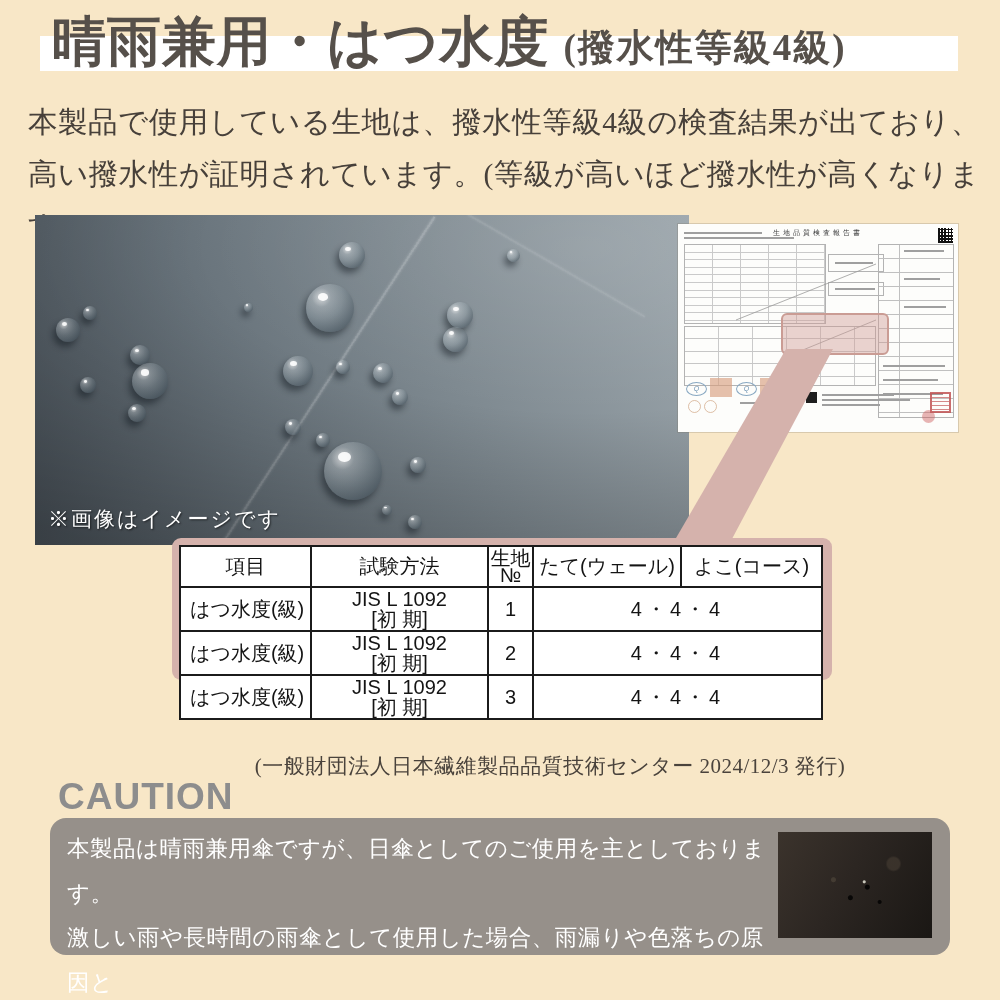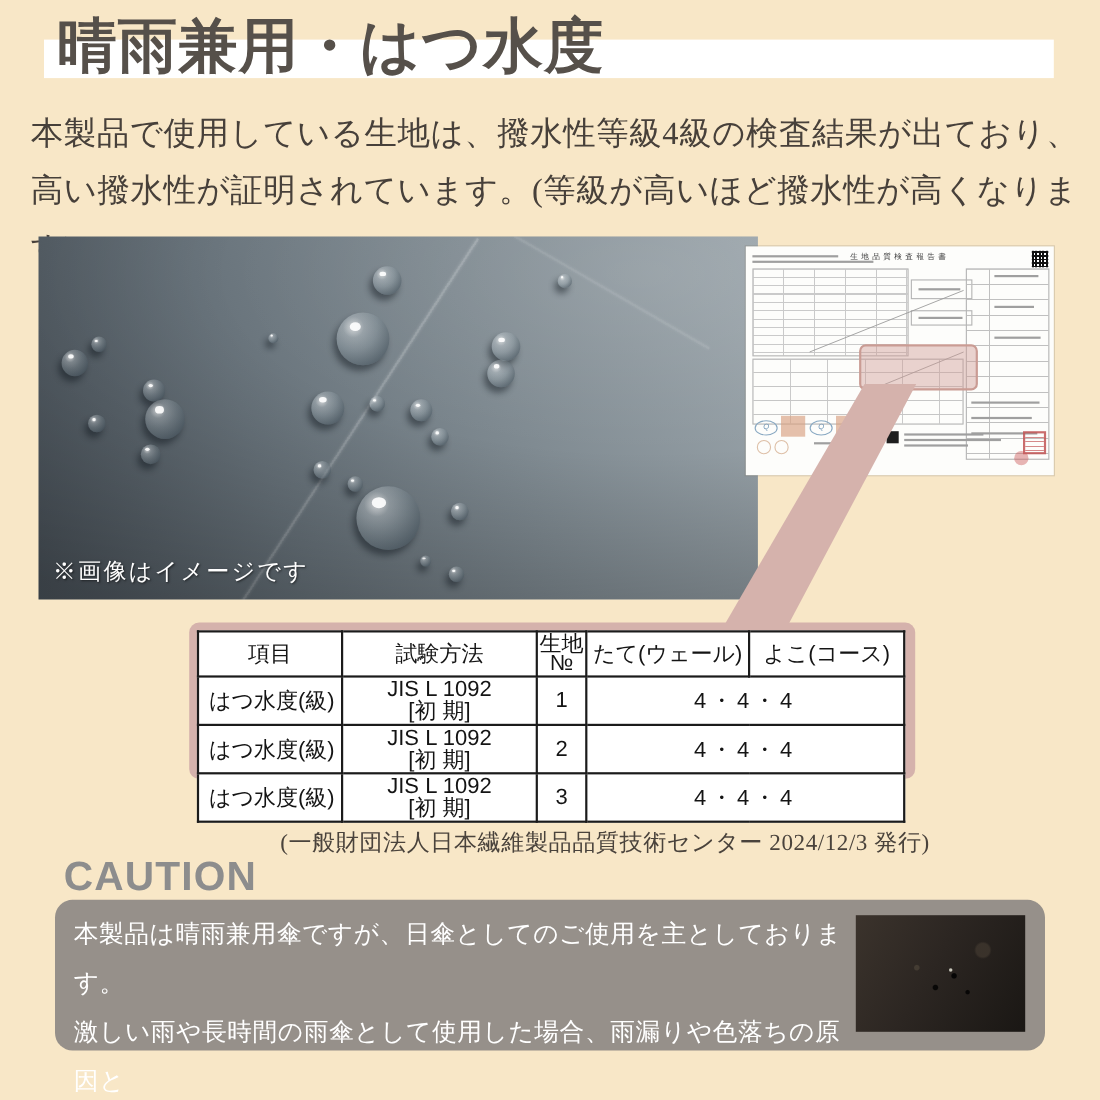--- a/index.html
+++ b/index.html
@@ -62,21 +62,21 @@
   .logo-dark{left:128px;top:168px;width:11px;height:11px;background:#1e1e1e;}
   .circ-tan{position:absolute;width:11px;height:11px;border-radius:50%;border:1px solid #d0a583;opacity:.7;}
   .cert-pink-box{left:103px;top:89px;width:104px;height:38px;border-radius:6px;z-index:4;
      background:rgba(209,157,150,.45);border:2.5px solid #ca9c94;}
 
   
   .beam{left:0;top:0;width:1000px;height:1000px;background:#d5b2ac;z-index:2;pointer-events:none;
      clip-path:polygon(786px 349px,833px 349px,716px 569px,658px 569px);}
 
   
-  .table-callout{left:172px;top:566px;width:660px;height:142px;background:#d5b2ac;border-radius:9px;z-index:3;}
+  .table-callout{left:172px;top:538px;width:660px;height:142px;background:#d5b2ac;border-radius:9px;z-index:3;}
   .rtable{position:absolute;left:7px;top:7px;border-collapse:collapse;table-layout:fixed;background:#ffffff;
      font-family:"Liberation Sans","DejaVu Sans",sans-serif;color:#141414;}
   .rtable th,.rtable td{border:2px solid #1b1b1b;text-align:center;vertical-align:middle;
      padding:0;font-weight:normal;font-size:20px;}
   .rtable th{height:39px;}
   .rtable td{height:42px;text-align:center;}
   .rtable .c-item{width:131px;} .rtable .c-method{width:177px;} .rtable .c-no{width:45px;}
   .rtable .c-warp{width:148px;} .rtable .c-weft{width:141px;}
   .rtable td.item-cell{text-align:left;padding-left:9px;}
   .h-no{font-size:16px;line-height:17px;margin-top:48px;}
@@ -100,20 +100,21 @@
        linear-gradient(120deg,#3b332c 0%,#2c2622 45%,#1a1714 100%);}
 </style>
 </head>
 <body>
 
 <div id="canvas">
 
   <div class="abs title-band"></div>
   <div class="abs title-row">
     <span class="title-main">晴雨兼用・はつ水度</span>
+    <span class="title-sub">(撥水性等級4級)</span>
   </div>
 
   <div class="abs intro">
     <div>本製品で使用している生地は、撥水性等級4級の検査結果が出ており、</div>
     <div>高い撥水性が証明されています。(等級が高いほど撥水性が高くなります)</div>
   </div>
 
   <div class="abs photo">
     <div class="abs seam seam1"></div>
     <div class="abs seam seam2"></div>

